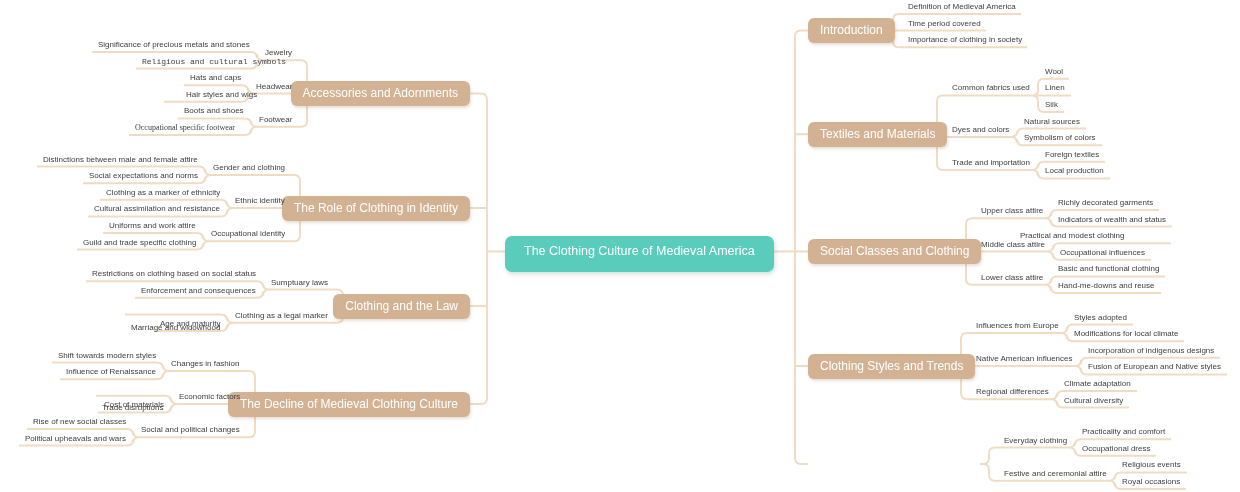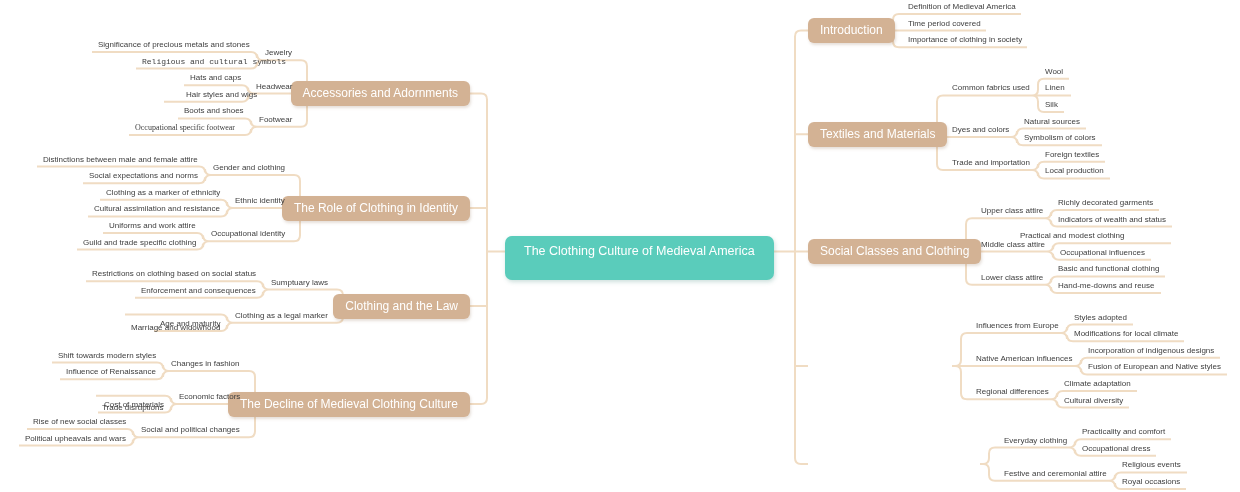--- a/index.html
+++ b/index.html
@@ -12,21 +12,21 @@
     position:absolute;font-size:8px;line-height:11px;white-space:nowrap;
     color:var(--leaf-text,#3d3d3d);
   }
   .branch{
     position:absolute;height:25px;line-height:25px;padding:0 12px;border-radius:6px;
     font-size:12px;white-space:nowrap;color:#fff;
     background:var(--branch-bg,#d3b294);
     box-shadow:1px 2px 3px rgba(140,110,80,.22);
   }
   #root{
-    position:absolute;left:505px;top:236px;height:44px;line-height:31px;padding:0 19px;
+    position:absolute;left:505px;top:236px;height:36px;line-height:31px;padding:0 19px;
     border-radius:7px;font-size:12.5px;white-space:nowrap;color:#fff;
     background:var(--root-bg,#5accbb);
     box-shadow:1px 2px 4px rgba(90,150,140,.30);
   }
 </style>
 </head>
 <body>
 
 <div id="canvas" style="--root-bg: #5accbb; --branch-bg: #d3b294; --leaf-text: #3d3d3d;">
   <svg id="wires" width="1240" height="492">
@@ -51,20 +51,21 @@
     <div class="branch" style="color: rgb(255, 255, 255); top: 239px; left: 808px;">Social Classes and Clothing</div>
     <div class="label" style="top: 205.3px; left: 981px;">Upper class attire</div>
     <div class="label" style="top: 197px; left: 1058px;">Richly decorated garments</div>
     <div class="label" style="top: 213.6px; left: 1058px;">Indicators of wealth and status</div>
     <div class="label" style="top: 238.5px; left: 981px;">Middle class attire</div>
     <div class="label" style="top: 230.2px; left: 1020px;">Practical and modest clothing</div>
     <div class="label" style="top: 246.8px; left: 1060px;">Occupational influences</div>
     <div class="label" style="top: 271.7px; left: 981px;">Lower class attire</div>
     <div class="label" style="top: 263.4px; left: 1058px;">Basic and functional clothing</div>
     <div class="label" style="top: 280px; left: 1058px;">Hand-me-downs and reuse</div>
+    <div class="branch" style="color: rgb(255, 255, 255); top: 353.6px; left: 808px;">Clothing Styles and Trends</div>
     <div class="label" style="top: 319.9px; left: 976px;">Influences from Europe</div>
     <div class="label" style="top: 311.6px; left: 1074px;">Styles adopted</div>
     <div class="label" style="top: 328.2px; left: 1074px;">Modifications for local climate</div>
     <div class="label" style="top: 353.1px; left: 976px;">Native American influences</div>
     <div class="label" style="top: 344.8px; left: 1088px;">Incorporation of indigenous designs</div>
     <div class="label" style="top: 361.4px; left: 1088px;">Fusion of European and Native styles</div>
     <div class="label" style="top: 386.3px; left: 976px;">Regional differences</div>
     <div class="label" style="top: 378px; left: 1064px;">Climate adaptation</div>
     <div class="label" style="top: 394.6px; left: 1064px;">Cultural diversity</div>
     <div class="label" style="top: 434.5px; left: 1004px;">Everyday clothing</div>

